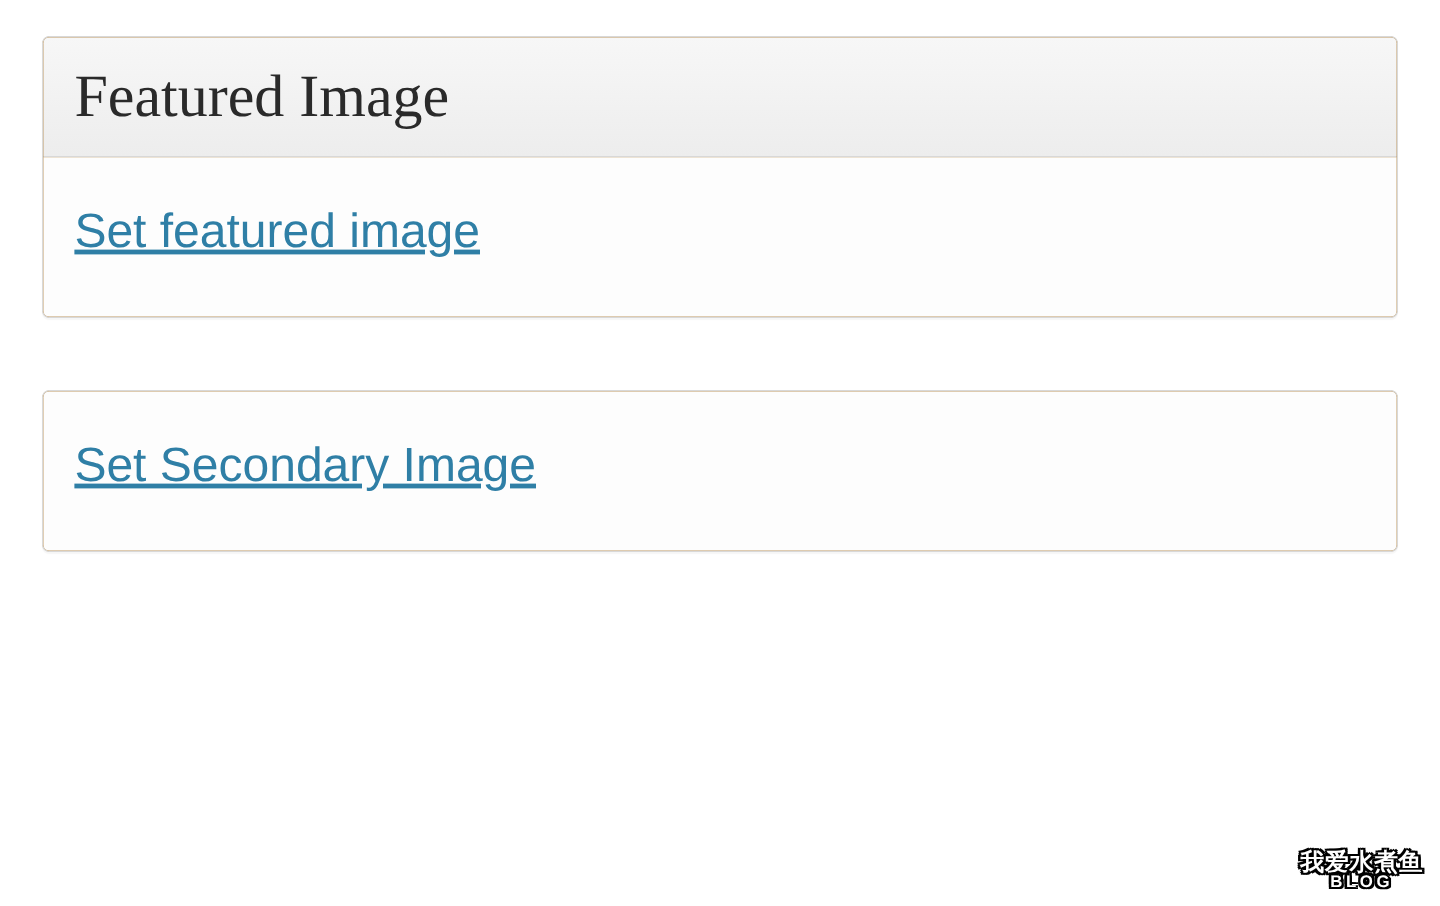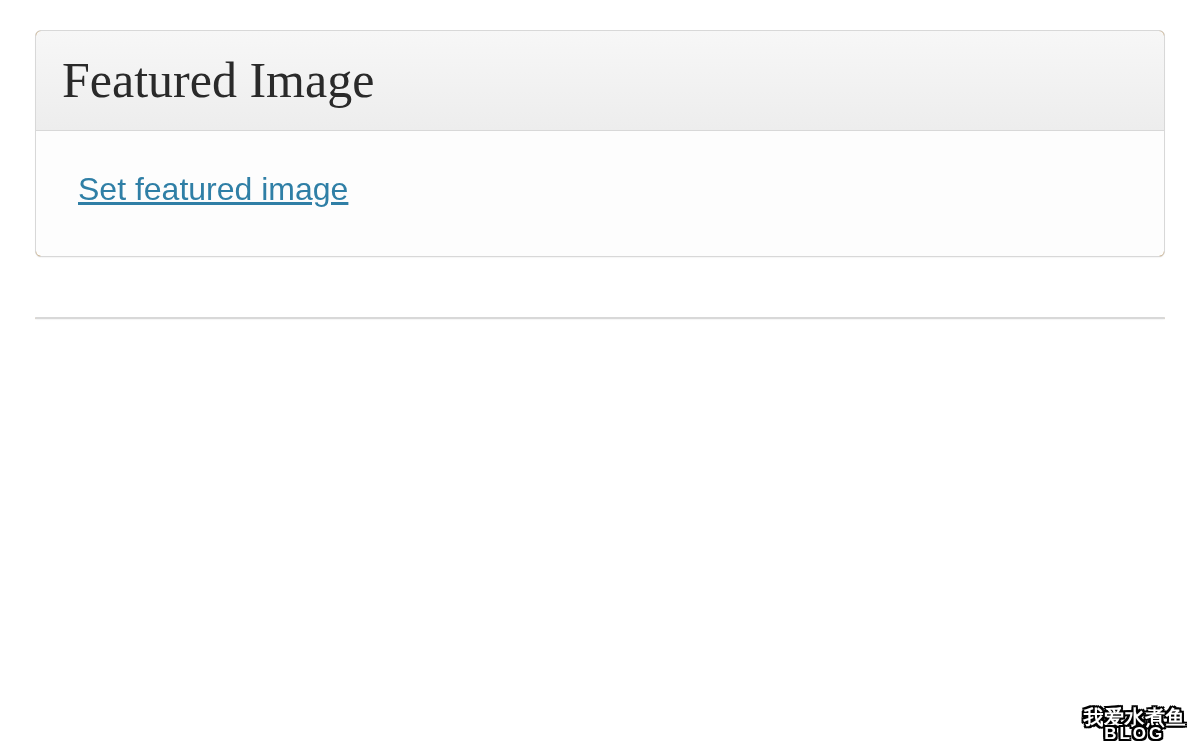--- a/index.html
+++ b/index.html
@@ -34,26 +34,25 @@
       font-weight: normal;
       color: #2a2a2a;
       line-height: 1.1;
     }
     .metabox-body {
       padding: 40px 26px 48px 26px;
       background: #fdfdfd;
     }
     .metabox-link {
       font-family: "Helvetica Neue", Helvetica, Arial, sans-serif;
-      font-size: 32px;
+      font-size: 40px;
       color: #2f7fa6;
       text-decoration: underline;
       cursor: pointer;
       display: inline-block;
-      margin-left: 16px;
     }
     .watermark {
       position: absolute;
       right: 14px;
       bottom: 14px;
       font-family: Arial, sans-serif;
       font-weight: 700;
       font-size: 20px;
       color: #fff;
       text-align: center;
@@ -63,36 +62,39 @@
          2px -2px 0 #000,
         -2px  2px 0 #000,
          2px  2px 0 #000,
         -2px  0   0 #000,
          2px  0   0 #000,
          0   -2px 0 #000,
          0    2px 0 #000;
       letter-spacing: 0.5px;
     }
     .watermark .wm-line2 {
-      font-size: 17px;
+      font-size: 14px;
       letter-spacing: 3px;
       display: block;
     }
   </style>
 </head>
 <body>
 
 <div class="metabox">
   <div class="metabox-header">
     <h2 class="metabox-title">Featured Image</h2>
   </div>
   <div class="metabox-body">
     <a class="metabox-link">Set featured image</a>
   </div>
 </div>
 
 <div class="metabox">
+  <div class="metabox-body">
+    <a class="metabox-link">Set Secondary Image</a>
+  </div>
 </div>
 
 <div class="watermark">
   <span>我爱水煮鱼</span>
   <span class="wm-line2">BLOG</span>
 </div>
 
 </body></html>

